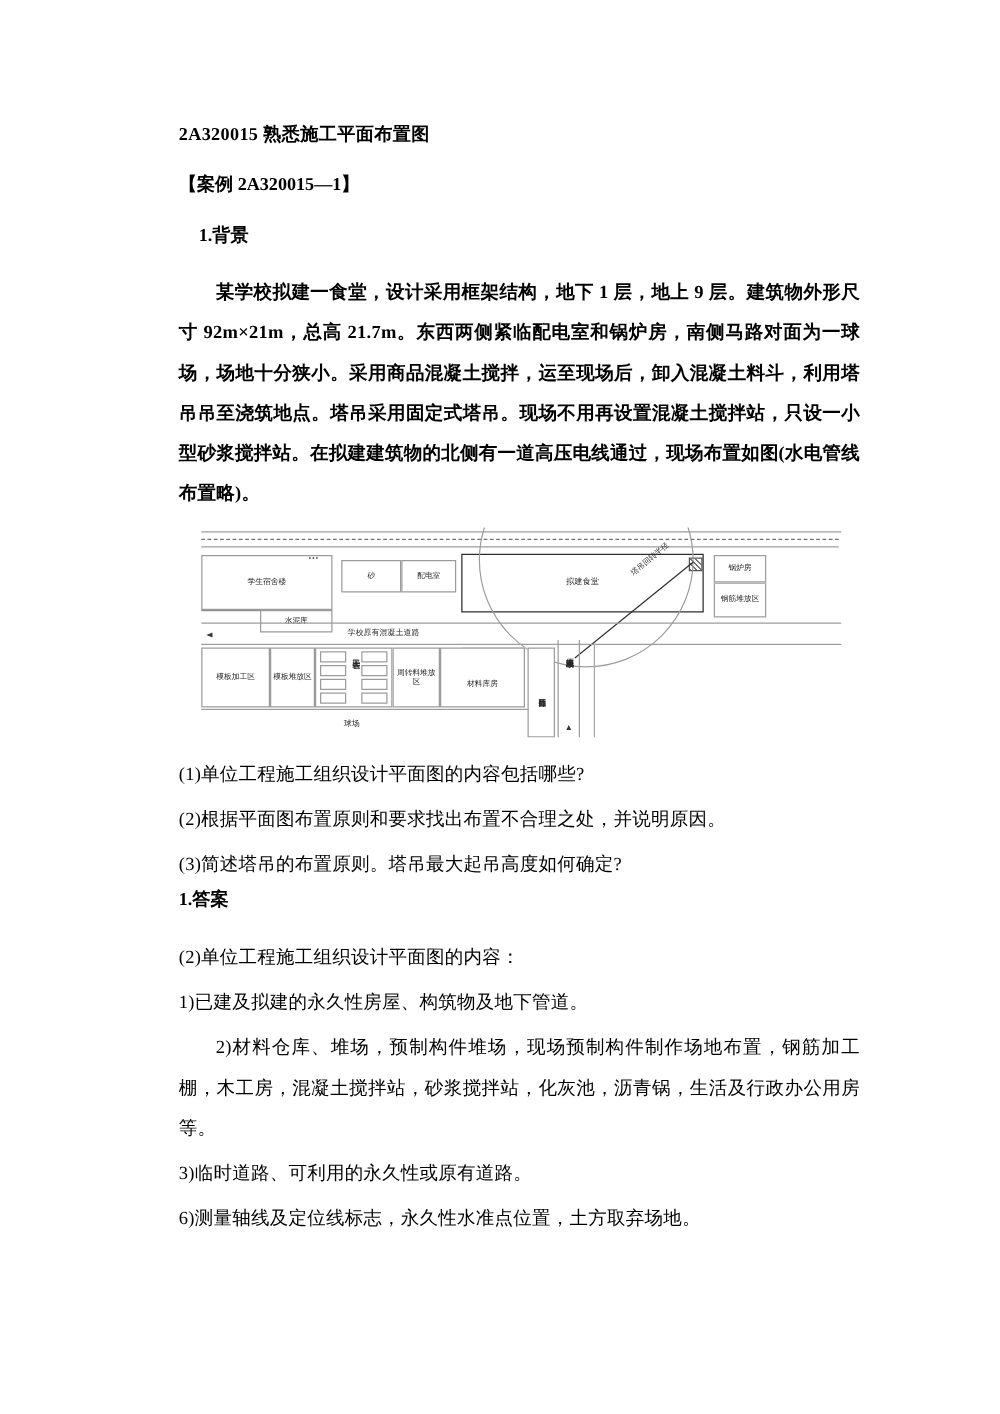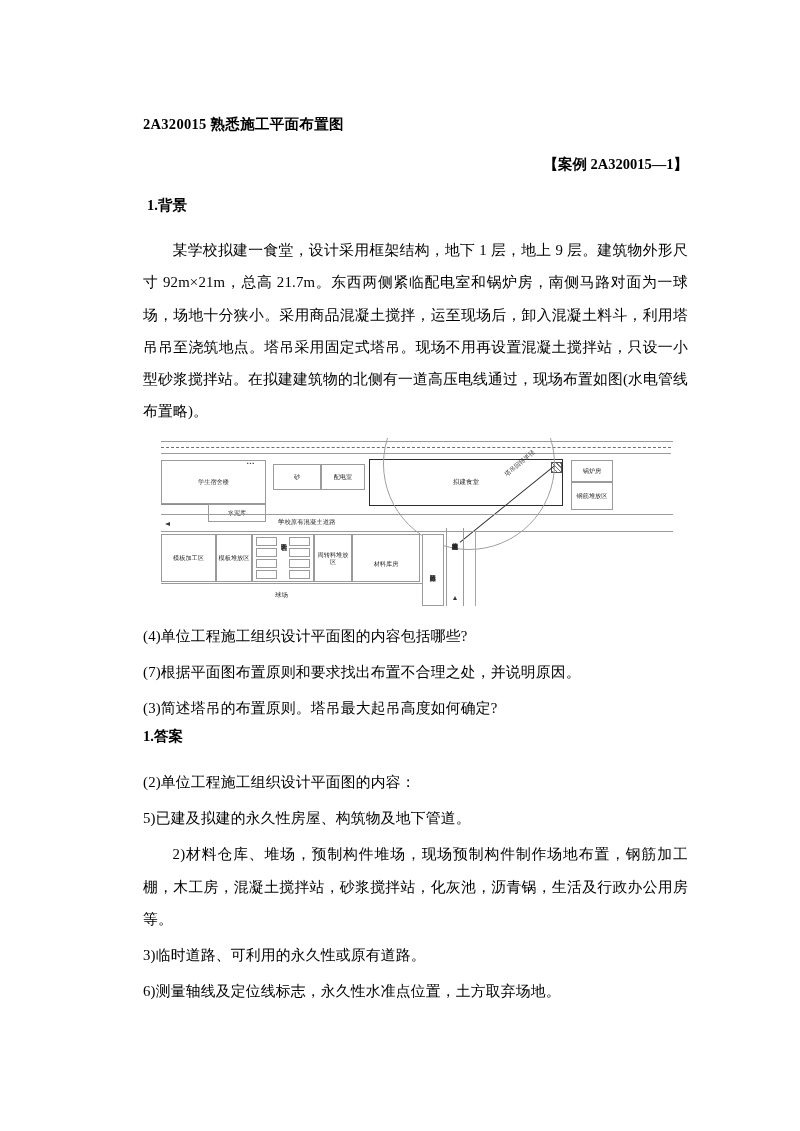--- a/index.html
+++ b/index.html
@@ -18,57 +18,57 @@
   .page {
     position: absolute;
     left: 0; top: 0;
     width: 800px;
     height: 1131px;
     background: #fff;
   }
   .content {
     position: absolute;
     left: 143px;
-    top: 116px;
+    top: 100px;
     width: 545px;
   }
 
   
   .h-title {
     font-weight: bold;
     font-size: 14.5px;
     letter-spacing: .3px;
     margin: 0 0 23px 0;
     line-height: 1.2;
   }
   .h-case {
     font-weight: bold;
     font-size: 14.5px;
     margin: 0 0 23px 0;
     line-height: 1.2;
-    text-align: right;
   }
   .h-sec {
     font-size: 14.5px;
     font-weight: bold;
-    margin: 0 0 20px 4px;
+    margin: 0 0 20px 16px;
     line-height: 1.2;
   }
   .h-sec-plain {
     font-size: 14.5px;
     margin: 0 0 20px 0;
     line-height: 1.2;
   }
   p.body {
     font-size: 14.8px;
     line-height: 2.18;
     margin: 12px 0 4px 0;
     text-align: justify;
     text-justify: inter-ideograph;
     letter-spacing: .2px;
+    font-weight: bold;
   }
   p.body.indent { text-indent: 2em; }
   p.item {
     font-size: 14.8px;
     line-height: 2.18;
     margin: 0 0 4px 0;
     text-align: justify;
     text-justify: inter-ideograph;
     letter-spacing: .2px;
   }
@@ -286,27 +286,27 @@
         <div class="road-line" style="left:332px; top:94px; width:1px; height:74px; border-top:none; border-left:1px solid #a5a5a5;"></div>
 
         <div class="road-line" style="left:18px; top:145px; width:262px;"></div>
 
         <div class="flabel" style="left:132px; top:153px;">球场</div>
 
       </div>
     </div>
 
 
-    <p class="item">(4)单位工程施工组织设计平面图的内容包括哪些?</p>
-    <p class="item">(7)根据平面图布置原则和要求找出布置不合理之处，并说明原因。</p>
+    <p class="item">(1)单位工程施工组织设计平面图的内容包括哪些?</p>
+    <p class="item">(2)根据平面图布置原则和要求找出布置不合理之处，并说明原因。</p>
     <p class="item">(3)简述塔吊的布置原则。塔吊最大起吊高度如何确定?</p>
 
     <h3 class="h-sec-plain">1.答案</h3>
 
     <p class="item">(2)单位工程施工组织设计平面图的内容：</p>
 
-    <p class="item">5)已建及拟建的永久性房屋、构筑物及地下管道。</p>
+    <p class="item">1)已建及拟建的永久性房屋、构筑物及地下管道。</p>
     <p class="item indent2">2)材料仓库、堆场，预制构件堆场，现场预制构件制作场地布置，钢筋加工棚，木工房，混凝土搅拌站，砂浆搅拌站，化灰池，沥青锅，生活及行政办公用房等。</p>
     <p class="item">3)临时道路、可利用的永久性或原有道路。</p>
     <p class="item">6)测量轴线及定位线标志，永久性水准点位置，土方取弃场地。</p>
 
   </div>
 </div>
 
 </body></html>

